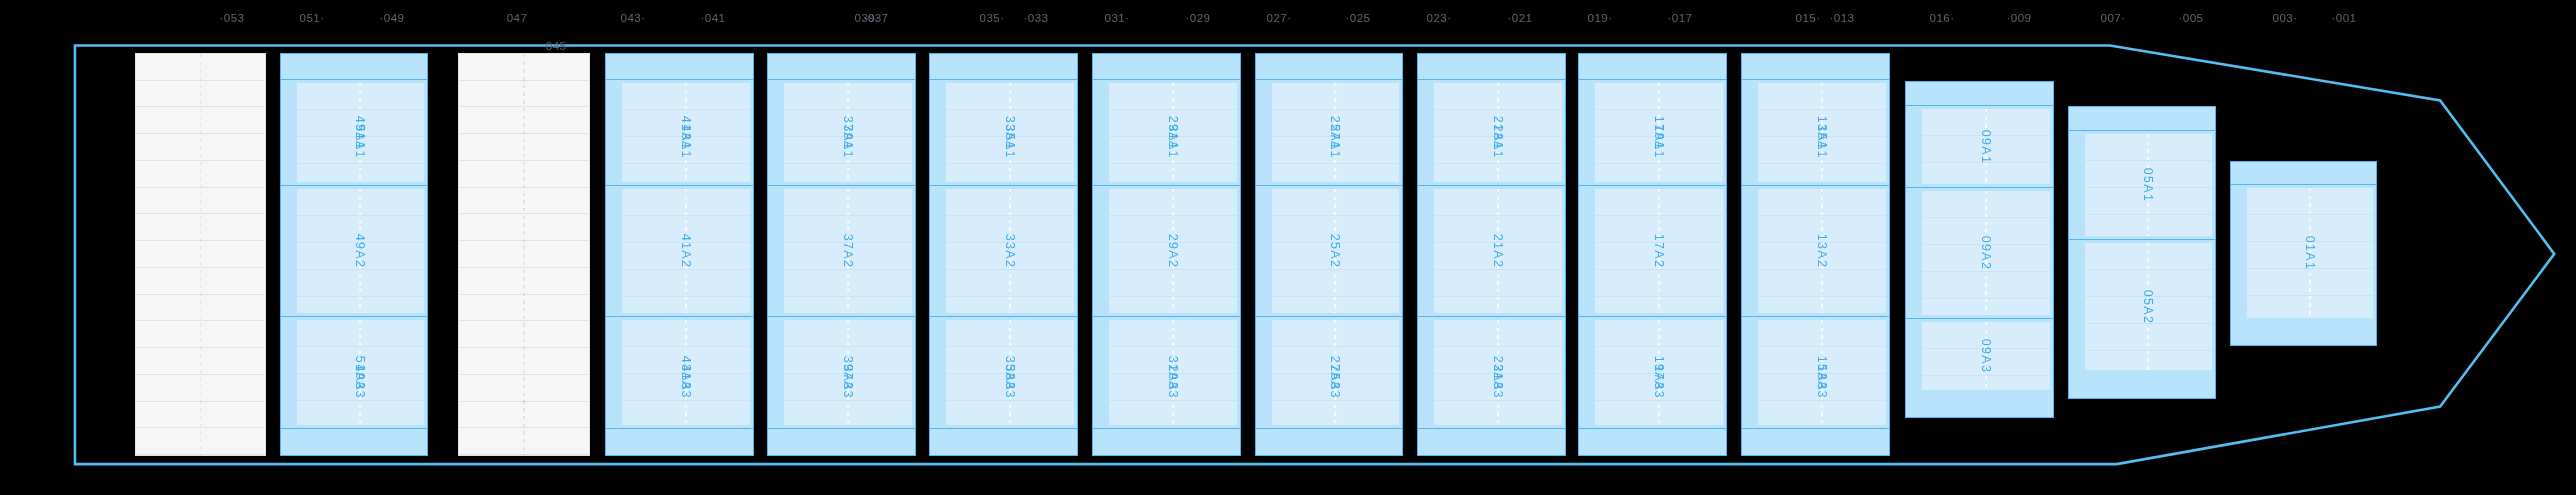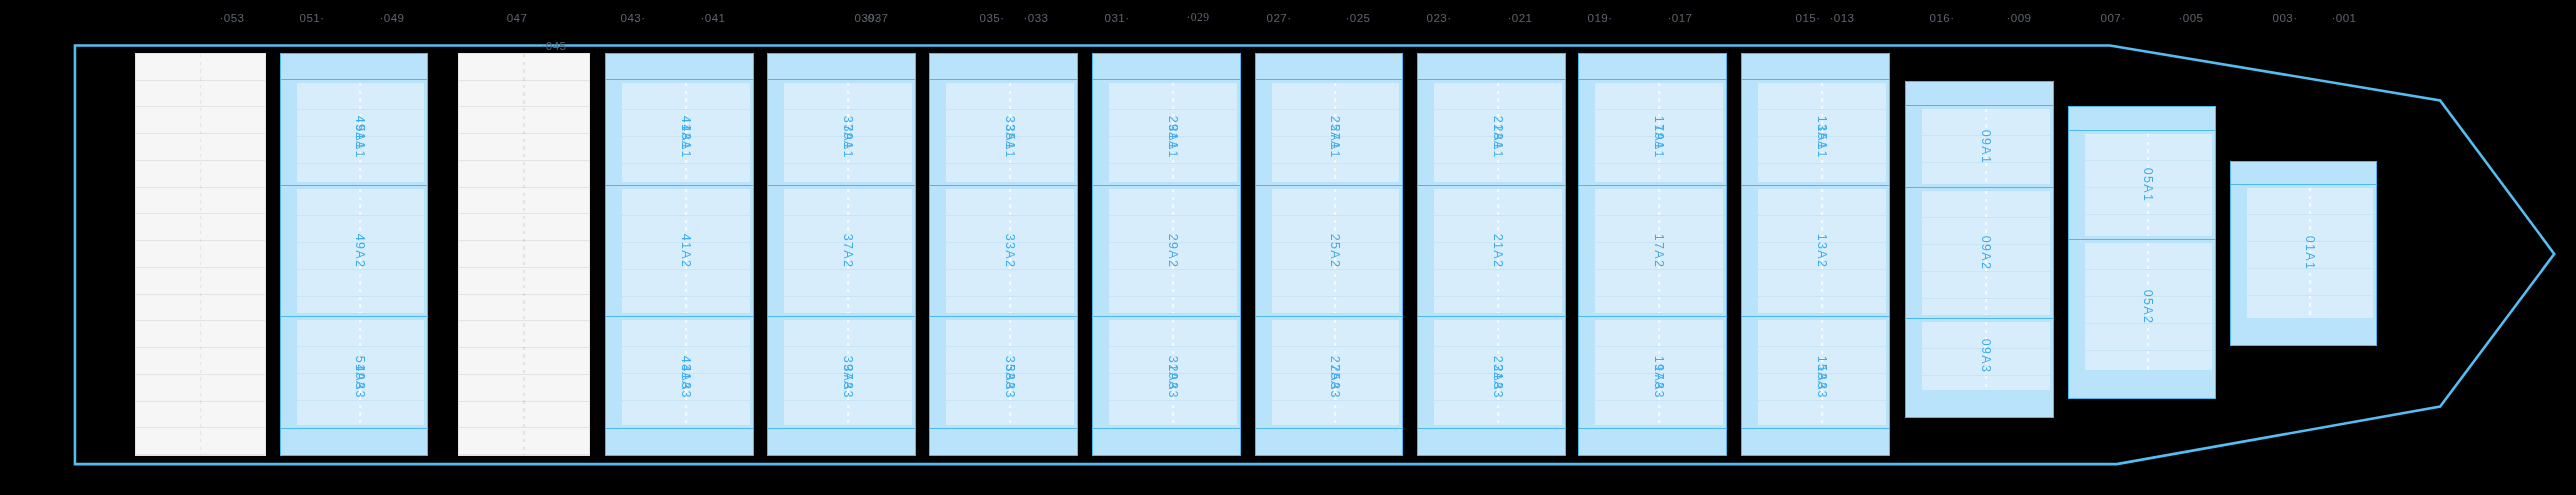--- a/index.html
+++ b/index.html
@@ -74,21 +74,21 @@
       <span class="ruler-label" style="left: 392px;">·049</span>
       <span class="ruler-label" style="left: 473px; margin-left: 44px;">047</span>
       <span class="ruler-label" style="left: 554px; margin-top: 28px;">·045</span>
       <span class="ruler-label" style="left: 633px;">043·</span>
       <span class="ruler-label" style="left: 713px;">·041</span>
       <span class="ruler-label" style="left: 841px; margin-left: 26px;">039·</span>
       <span class="ruler-label" style="left: 876px;">·037</span>
       <span class="ruler-label" style="left: 956px; margin-left: 36px;">035·</span>
       <span class="ruler-label" style="left: 1036px;">·033</span>
       <span class="ruler-label" style="left: 1117px;">031·</span>
-      <span class="ruler-label" style="left: 1198px; font-family: Liberation Serif, serif;">·029</span>
+      <span class="ruler-label" style="left: 1198px;">·029</span>
       <span class="ruler-label" style="left: 1279px;">027·</span>
       <span class="ruler-label" style="left: 1358px;">·025</span>
       <span class="ruler-label" style="left: 1439px;">023·</span>
       <span class="ruler-label" style="left: 1520px;">·021</span>
       <span class="ruler-label" style="left: 1600px;">019·</span>
       <span class="ruler-label" style="left: 1680px;">·017</span>
       <span class="ruler-label" style="left: 1808px;">015·</span>
       <span class="ruler-label" style="left: 1842px;">·013</span>
       <span class="ruler-label" style="left: 1942px;">016·</span>
       <span class="ruler-label" style="left: 2019px;">·009</span>

